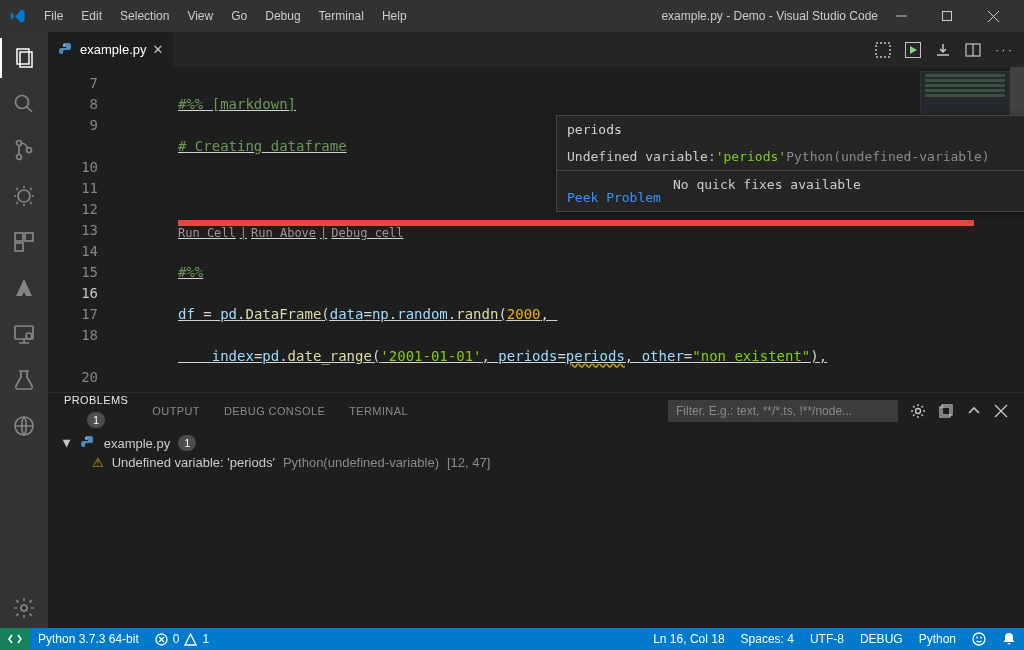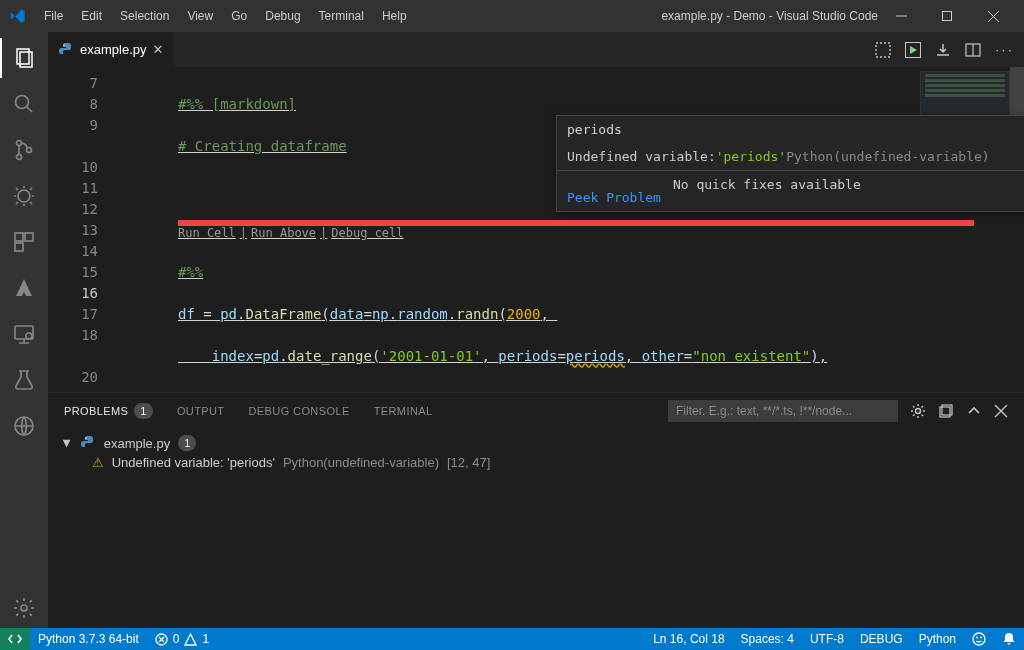--- a/index.html
+++ b/index.html
@@ -66,21 +66,21 @@
   .hover-widget { position:absolute; left:508px; top:48px; width:492px; background:#252526; border:1px solid #454545; box-shadow:0 2px 8px rgba(0,0,0,0.4); z-index:10;}
   .hover-widget .hdr{padding:6px 10px; color:#d4d4d4;}
   .hover-widget .body{padding:6px 10px;}
   .hover-widget .actions{padding:6px 10px; border-top:1px solid #454545; display:flex; gap:12px;}
   .hover-widget .actions .link{color:#3794ff;margin-top:13px;}
   .hover-widget .actions .plain{color:#cccccc;}
 
   
   .panel { height: 236px; background:#1e1e1e; border-top:1px solid #2d2d2d; display:flex; flex-direction:column;}
   .panel-tabs { height: 36px; display:flex; align-items:center; padding:0 16px; gap:24px; font-size:11px; }
-  .panel-tab { color:#8a8a8a; letter-spacing:0.4px; text-transform:uppercase; display:flex; align-items:center; gap:6px;}
+  .panel-tab { color:#8a8a8a; letter-spacing:0.4px; text-transform:uppercase; display:flex; align-items:center; gap:6px;flex-direction:column;}
   .panel-tab.active { color:#e7e7e7; }
   .badge { background:#4d4d4d; color:#fff; border-radius:10px; padding:0 6px; font-size:11px; line-height:16px; min-width:16px; text-align:center;}
   .panel-tabs .spacer{flex:1;}
   .panel-tabs .actions{display:flex; align-items:center; gap:12px; color:#c5c5c5;}
   .filter-input{ background:#3c3c3c; border:none; color:#5eead4; font-size:12px; padding:3px 8px; width:230px; height:22px;}
   .filter-input::placeholder{color:#8a8a8a;}
 
   .panel-body{flex:1; padding:4px 16px; font-size:13px;}
   .prob-file{display:flex; align-items:center; gap:8px; padding:2px 0;}
   .prob-file .chev{color:#c5c5c5; transform:rotate(90deg); font-size:10px;}

